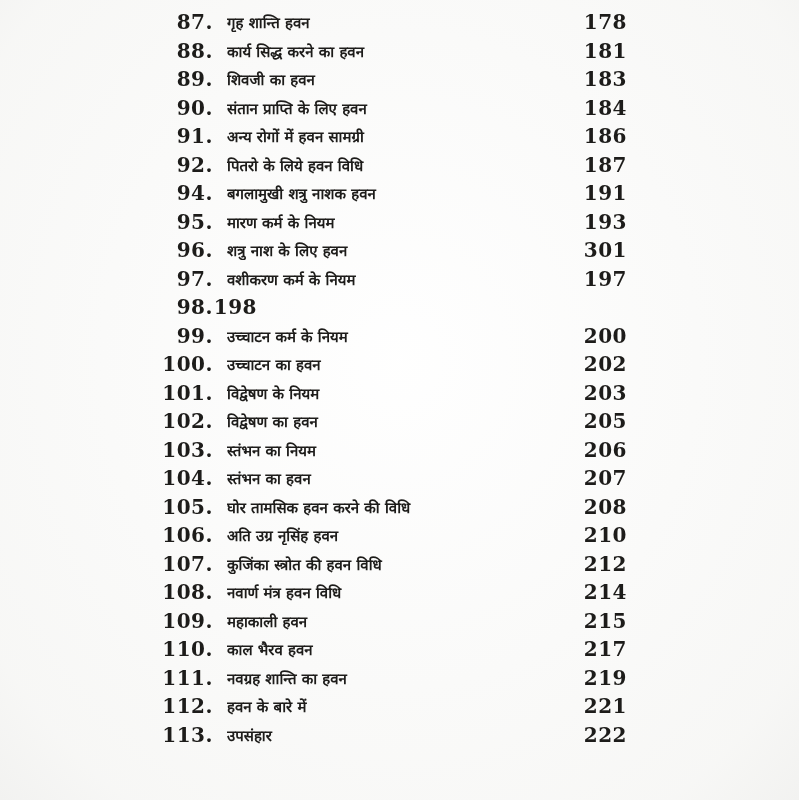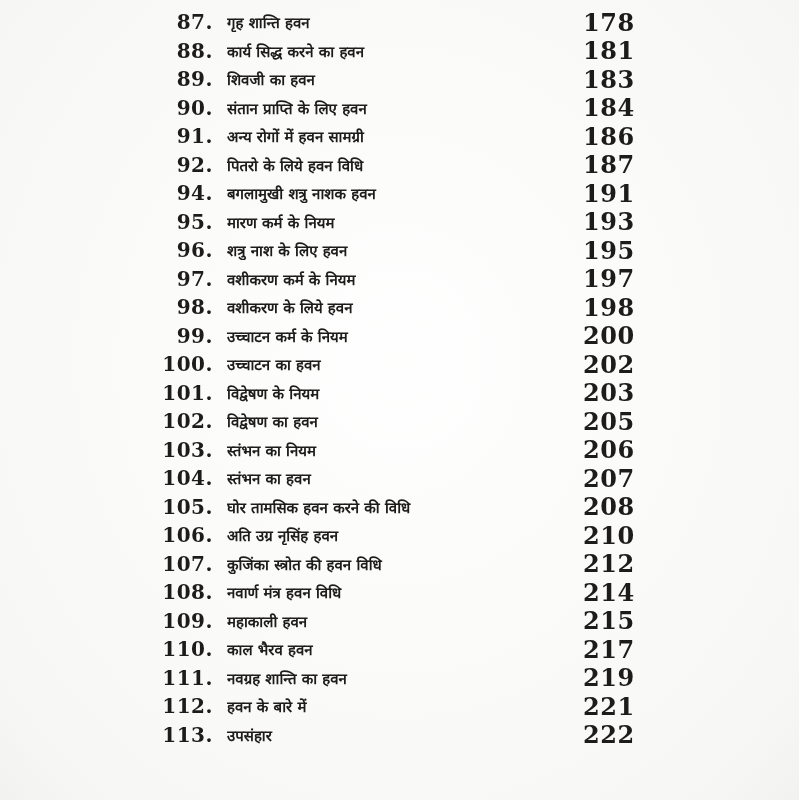--- a/index.html
+++ b/index.html
@@ -46,21 +46,21 @@
     margin-left: 14px;
     font-size: 15px;
     white-space: nowrap;
     overflow: hidden;
   }
   .toc-page {
     flex: 0 0 auto;
     width: 44px;
     text-align: right;
     margin-right: 172px;
-    font-size: 24px;
+    font-size: 20px;
     letter-spacing: 0.5px;
     white-space: nowrap;
   }
 </style>
 </head>
 <body>
 
 <div class="page">
   <div class="toc-list" id="toc-list">
   <div class="toc-row">
@@ -108,32 +108,31 @@
 
   <div class="toc-row">
     <span class="toc-no">95.</span>
     <span class="toc-title">मारण कर्म के नियम</span>
     <span class="toc-page">193</span>
   </div>
 
   <div class="toc-row">
     <span class="toc-no">96.</span>
     <span class="toc-title">शत्रु नाश के लिए हवन</span>
-    <span class="toc-page">195</span>
+    <span class="toc-page">301</span>
   </div>
 
   <div class="toc-row">
     <span class="toc-no">97.</span>
     <span class="toc-title">वशीकरण कर्म के नियम</span>
     <span class="toc-page">197</span>
   </div>
 
   <div class="toc-row">
     <span class="toc-no">98.</span>
-    <span class="toc-title">वशीकरण के लिये हवन</span>
     <span class="toc-page">198</span>
   </div>
 
   <div class="toc-row">
     <span class="toc-no">99.</span>
     <span class="toc-title">उच्चाटन कर्म के नियम</span>
     <span class="toc-page">200</span>
   </div>
 
   <div class="toc-row">

